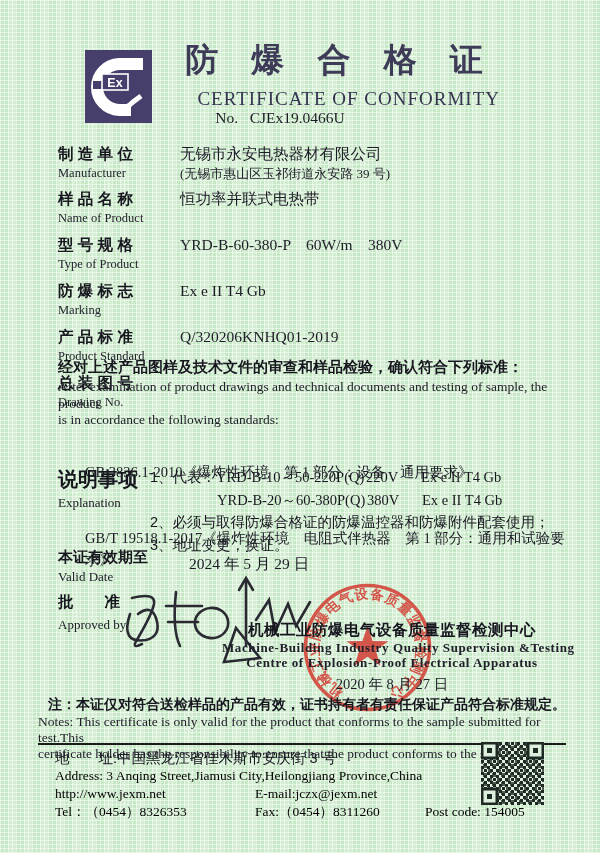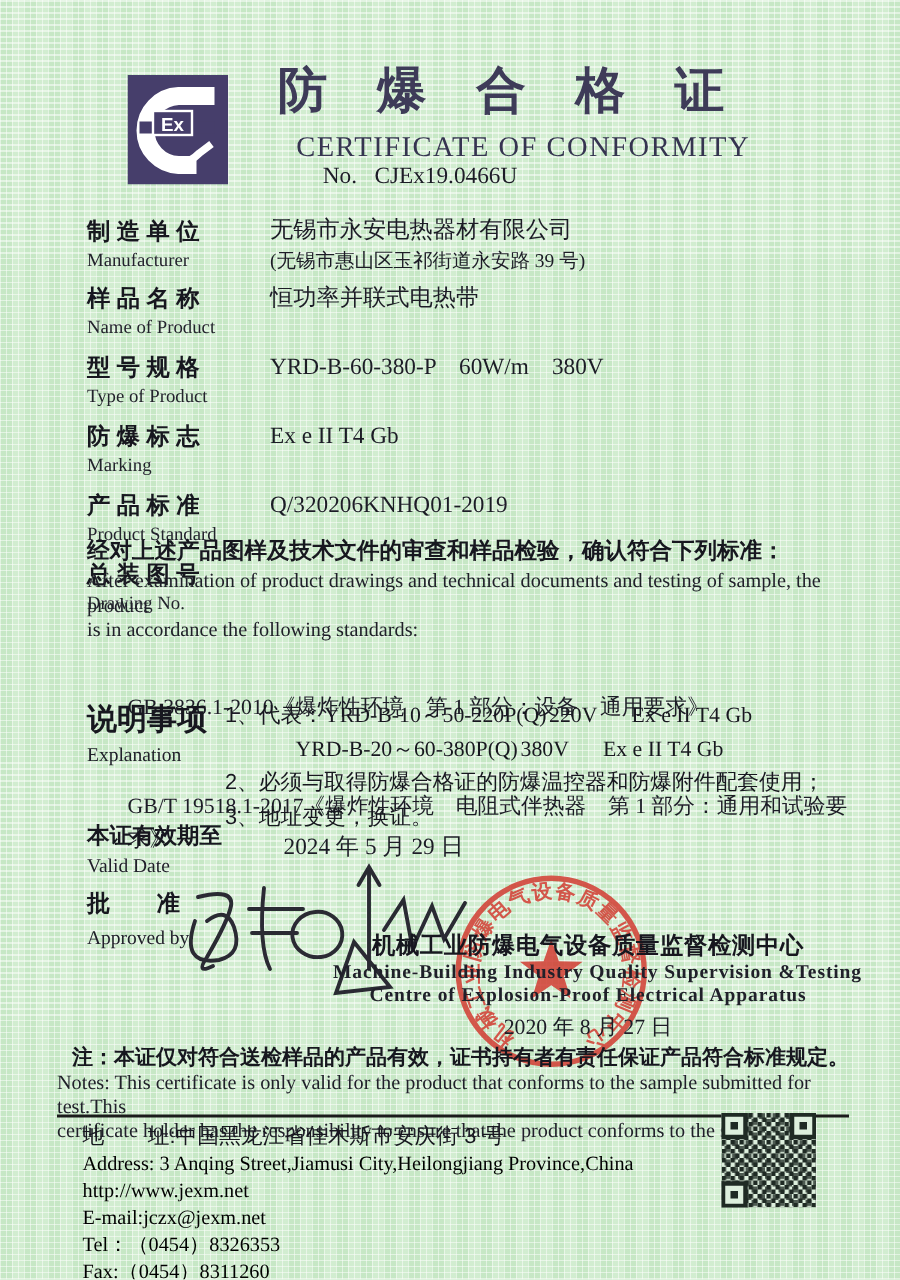--- a/index.html
+++ b/index.html
@@ -39,21 +39,21 @@
   
   .exp-lab{left:58px;top:466px;}
   .exp-lab .cn-l{font-size:20px;font-weight:700;}
   .exp-lab .en-l{font-size:13px;font-family:"Liberation Serif",serif;margin-top:2px;}
   .exp{left:150px;top:466px;width:432px;font-size:14.5px;}
   .exp .line{display:flex;line-height:22.5px;white-space:pre;}
   .exp .pfx{flex:none;}
   .exp .mdl{width:150px;flex:none;font-family:"Liberation Serif",serif;}
   .exp .vol{width:55px;flex:none;font-family:"Liberation Serif",serif;}
   .exp .mrk{font-family:"Liberation Serif",serif;}
-  .exp .ind{padding-left:47px;}
+  .exp .ind{padding-left:47px;margin-left:20px;}
   .exp .item{line-height:22.5px;}
   
   .valid-lab{left:58px;top:548px;}
   .valid-lab .cn-l{font-size:15px;font-weight:700;}
   .valid-lab .en-l{font-size:13px;font-family:"Liberation Serif",serif;margin-top:2px;}
   .valid-val{left:175px;top:554px;font-size:15.5px;margin-left:14px;}
   .appr-lab{left:58px;top:592px;}
   .appr-lab .cn-l{font-size:15.5px;font-weight:700;white-space:pre;}
   .appr-lab .en-l{font-size:13px;font-family:"Liberation Serif",serif;margin-top:4px;}
   
@@ -63,21 +63,21 @@
     line-height:14.5px;white-space:nowrap;}
   .org-date{font-size:14.5px;margin-top:5px;font-family:"Liberation Serif",serif;white-space:pre;}
   
   .notes-cn{left:48px;top:696px;width:540px;font-size:14px;font-weight:700;}
   .notes-en{left:38px;top:714px;width:535px;font-size:13.5px;line-height:16px;}
   .hr{left:38px;top:743px;width:528px;height:2px;background:#1b1b1b;}
   
   .foot{left:55px;top:749px;width:420px;}
   .f-cn{font-size:14.5px;font-weight:400;white-space:pre;line-height:18px;}
   .f-en{font-size:13.5px;font-family:"Liberation Serif",serif;line-height:18px;white-space:pre;}
-  .f-line{display:flex;line-height:18px;flex-direction:column;}
+  .f-line{display:flex;line-height:18px;}
   .f-line .c1{width:200px;flex:none;}
   .f-line .c2{width:170px;flex:none;}
   .qr{left:481px;top:742px;width:63px;height:63px;}
   svg text{font-family:"Liberation Sans",sans-serif;}
 </style>
 </head>
 <body>
 
 <div class="cert">
 

